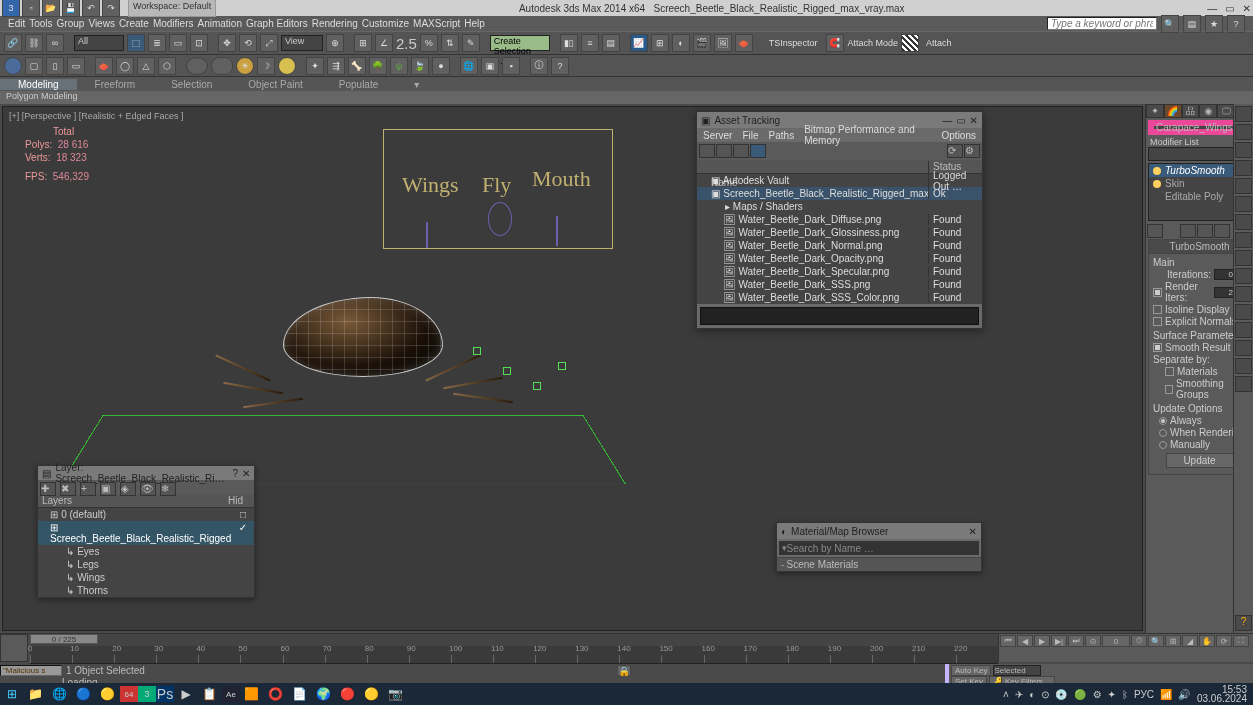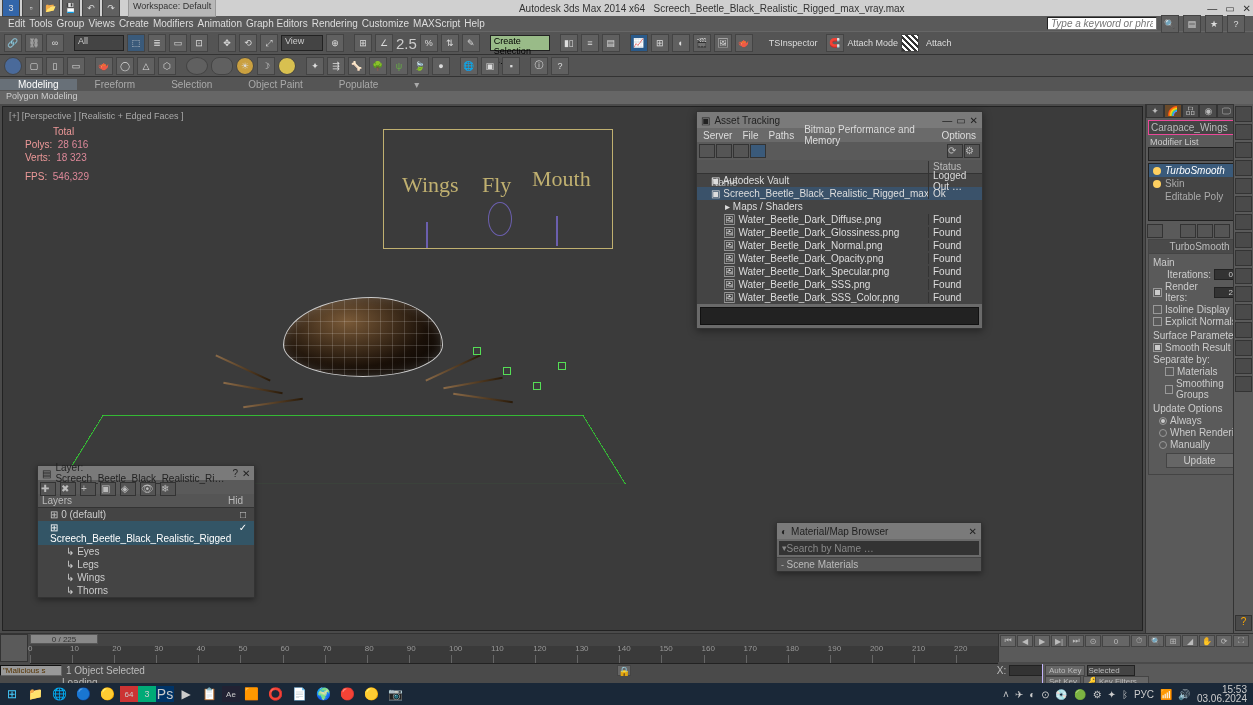--- a/index.html
+++ b/index.html
@@ -53,21 +53,21 @@
 .asset-row .rn { flex: 1; padding-left: 14px; overflow: hidden; white-space: nowrap; }
 .asset-row.indent2 .rn { padding-left: 28px; }
 .asset-row.indent3 .rn { padding-left: 26px; }
 .asset-row .rs { width: 54px; border-left: 1px solid #333; padding-left: 4px; }
 .asset-row.sel { background: #3a526a; }
 .asset-input { height: 18px; background: #222; border: 1px solid #111; margin: 3px; }
 .cmd-panel { width: 108px; background: #5a5a5a; border-left: 1px solid #333; display: flex; flex-direction: column; }
 .cmd-tabs { height: 14px; display: flex; }
 .cmd-tab { flex: 1; background: #4a4a4a; border: 1px solid #333; display: flex; align-items: center; justify-content: center; font-size: 9px; }
 .cmd-tab.active { background: #6a4a2a; }
-.name-field { height: 15px; background: #444; margin: 2px; border: 1px solid #ec4899; padding: 0 2px; font-size: 9px; display: flex; align-items: center; }
+.name-field { height: 15px; background: #444; margin: 2px; border: 6px solid #ec4899; padding: 0 2px; font-size: 9px; display: flex; align-items: center; }
 .mod-list-label { font-size: 9px; padding: 0 4px; color: #ccc; }
 .mod-dd { height: 14px; background: #444; margin: 0 2px; border: 1px solid #222; }
 .mod-stack { background: #444; margin: 2px; border: 1px solid #222; height: 58px; font-size: 9px; }
 .mod-item { padding: 1px 4px; color: #aaa; display: flex; gap: 4px; align-items: center; }
 .mod-item.sel { background: #3a5a7a; color: #fff; }
 .mod-item .bulb { width: 8px; height: 8px; border-radius: 50%; background: #7a7a7a; }
 .mod-item .bulb.on { background: #ffd060; }
 .stack-tools { height: 14px; display: flex; gap: 1px; padding: 1px; }
 .rollout { margin: 2px; border: 1px solid #444; background: #5a5a5a; font-size: 9px; }
 .roll-header { background: #4a4a4a; text-align: center; padding: 1px 0; border-bottom: 1px solid #444; }
@@ -105,21 +105,21 @@
 .tick { flex: 1; position: relative; border-left: 1px solid #666; height: 8px; }
 .tick span { position: absolute; top: -11px; left: -3px; font-size: 8px; color: #999; }
 .status-row1 { position: absolute; left: 0; right: 0; top: 30px; height: 12px; display: flex; align-items: center; font-size: 9px; background: #4a4a4a; }
 .status-row2 { position: absolute; left: 0; right: 0; top: 42px; height: 12px; display: flex; align-items: center; font-size: 9px; background: #4a4a4a; }
 .prompt-box { width: 62px; background: #999; color: #530; padding: 0 2px; border: 1px inset #666; margin-right: 4px; font-size: 8px; }
 .sel-info { width: 190px; }
 .coord { display: flex; gap: 3px; margin-left: auto; align-items: center; }
 .coord-in { width: 44px; height: 11px; background: #333; border: 1px solid #222; }
 .grid-info { width: 82px; text-align: right; padding-right: 6px; }
 .time-tag-btn { padding: 1px 6px; background: #666; border: 1px solid #444; margin: 0 4px; }
-.anim-ctrls { position: absolute; right: 0; top: 30px; width: 211px; height: 24px; background: #5a5a5a; border-left: 1px solid #c4b5fd; font-size: 8px; padding: 1px 2px; }
+.anim-ctrls { position: absolute; right: 0; top: 30px; width: 308px; height: 24px; background: #5a5a5a; border-left: 4px solid #c4b5fd; font-size: 8px; padding: 1px 2px; }
 .anim-row { display: flex; gap: 2px; align-items: center; height: 11px; }
 .ak-btn { padding: 0 3px; background: #666; border: 1px solid #444; font-size: 8px; }
 .ak-dd { background: #444; border: 1px solid #222; width: 48px; font-size: 8px; }
 .play-btns { position: absolute; right: 0; top: 0; width: 255px; height: 28px; background: #5a5a5a; border-left: 1px solid #333; display: flex; flex-wrap: wrap; gap: 1px; padding: 1px; }
 .pb { width: 16px; height: 12px; background: #666; border: 1px solid #444; font-size: 8px; display: flex; align-items: center; justify-content: center; }
 .taskbar { position: absolute; left: 0; right: 0; bottom: 0; height: 22px; background: #1a2838; display: flex; align-items: center; }
 .tb-icon { width: 24px; height: 20px; display: flex; align-items: center; justify-content: center; color: #ccc; font-size: 12px; }
 .tb-right { margin-left: auto; display: flex; align-items: center; gap: 6px; color: #ccc; font-size: 8px; padding-right: 6px; }
 .tb-clock { text-align: right; line-height: 9px; font-size: 8px; }
 </style>

